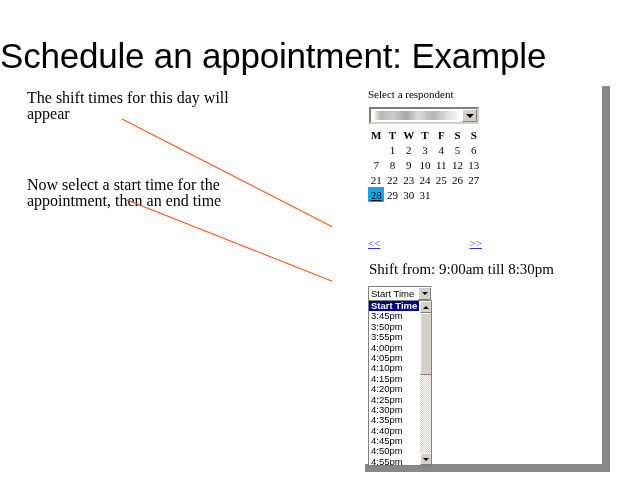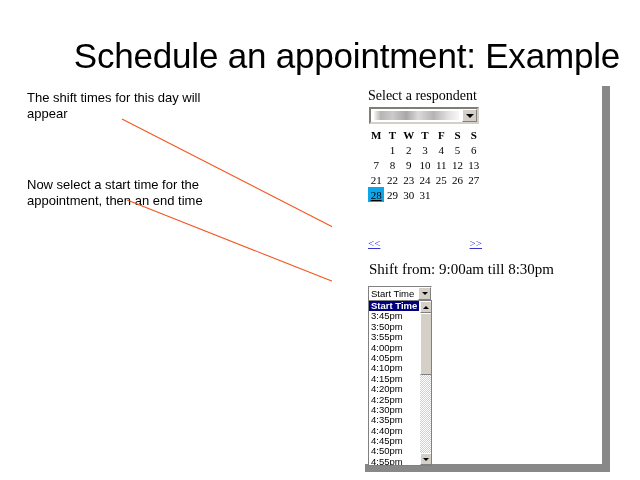--- a/index.html
+++ b/index.html
@@ -14,34 +14,34 @@
     overflow: hidden;
     position: relative;
   }
 
   
   #slide-title {
     position: absolute;
     left: 0;
     top: 36px;
     width: 620px;
-    text-align: right;
+    text-align: left;
     font-family: "Liberation Sans", sans-serif;
     font-size: 35px;
     font-weight: normal;
     color: #000000;
     letter-spacing: -0.2px;
     white-space: nowrap;
   }
 
   
   .annotation {
     position: absolute;
-    font-family: Liberation Sans, sans-serif;
-    font-size: 13px;
+    font-family: Liberation Serif, serif;
+    font-size: 16px;
     line-height: 16px;
     color: #000000;
   }
   #annotation-1 { left: 27px; top: 90px;  width: 215px; }
   #annotation-2 { left: 27px; top: 157px; width: 220px; margin-top: 20px; }
 
   
   #arrow-layer {
     position: absolute;
     left: 0; top: 0;
@@ -75,21 +75,21 @@
     height: 8px;
     background: #888888;
   }
 
   
   #respondent-label {
     position: absolute;
     left: 368px;
     top: 88px;
     font-family: "Liberation Serif", serif;
-    font-size: 14px;
+    font-size: 11px;
     color: #000000;
   }
   #respondent-select {
     position: absolute;
     left: 369px;
     top: 107px;
     width: 110px;
     height: 17px;
     border: 2px inset #d4d0c8;
     background: #ffffff;

